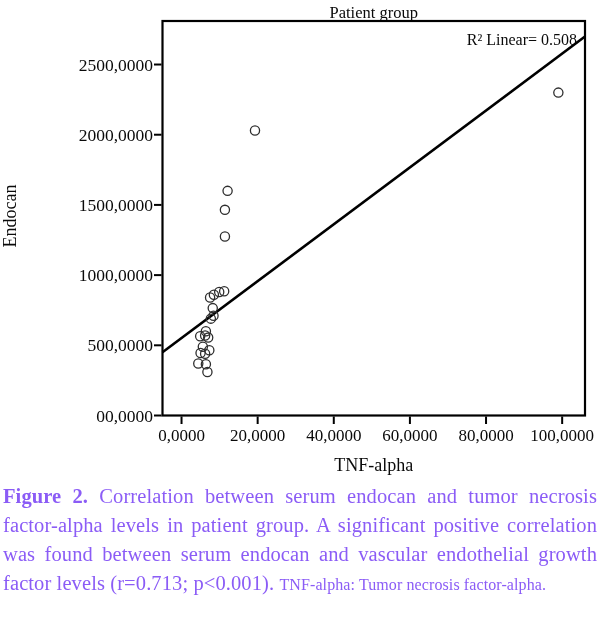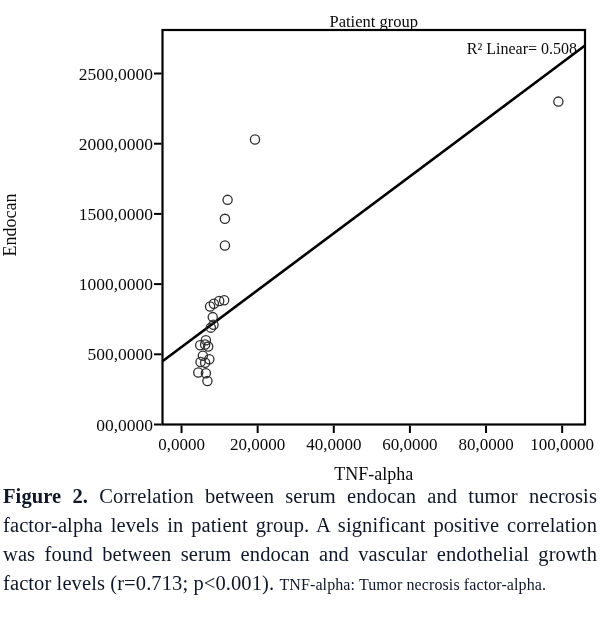--- a/index.html
+++ b/index.html
@@ -1,23 +1,23 @@
 <!DOCTYPE html>
 <html><head>
 <meta charset="utf-8">
 <style>
   html,body{margin:0;padding:0;background:#ffffff;}
   body{width:600px;height:627px;position:relative;overflow:hidden;
        font-family:"Liberation Serif", serif;color:#000;}
   .page{position:absolute;inset:0;background:#fff;}
-  #chart{position:absolute;left:0;top:12px;width:476px;height:480px;}
+  #chart{position:absolute;left:0;top:3px;width:476px;height:480px;}
   #chart text{font-family:"Liberation Serif", serif;fill:#0a0a0a;}
   .caption{position:absolute;left:0;right:0;top:482px;margin:0;padding:0 3px;
            font-size:20.5px;line-height:1.42;text-align:justify;
-           letter-spacing:0.1px;color:#0f172a;}
+           letter-spacing:0.1px;color:#8b5cf6;}
   .caption b{font-weight:bold;}
   .caption .note{font-size:16px;}
 </style>
 </head>
 <body>
 
 <div class="page">
   <div id="chart"><svg width="600" height="480" viewBox="0 0 600 480">
         <text x="373.75" y="15" text-anchor="middle" font-size="16.5">Patient group</text>
         <rect x="162.5" y="18" width="422.5" height="394.5" fill="none" stroke="#000000" stroke-width="2.2"></rect>

